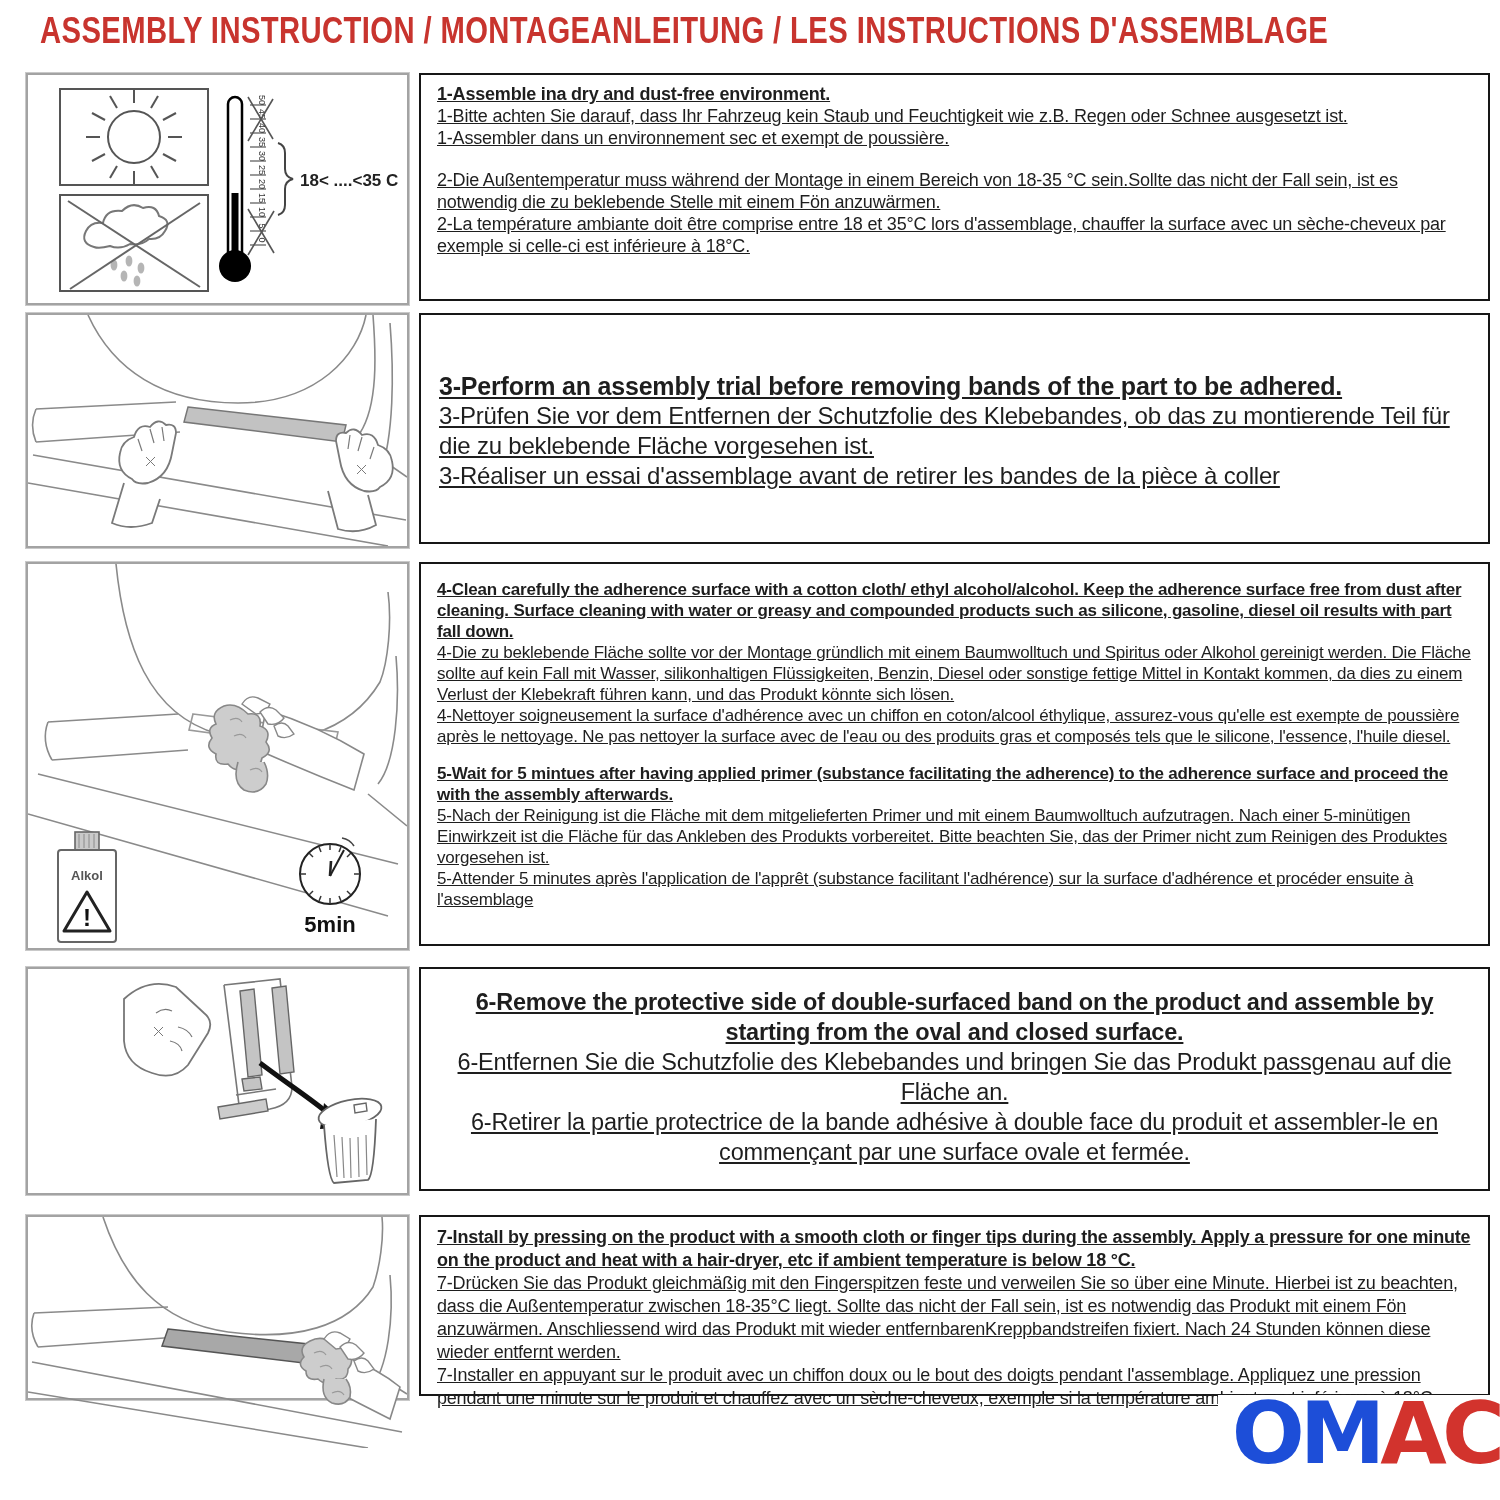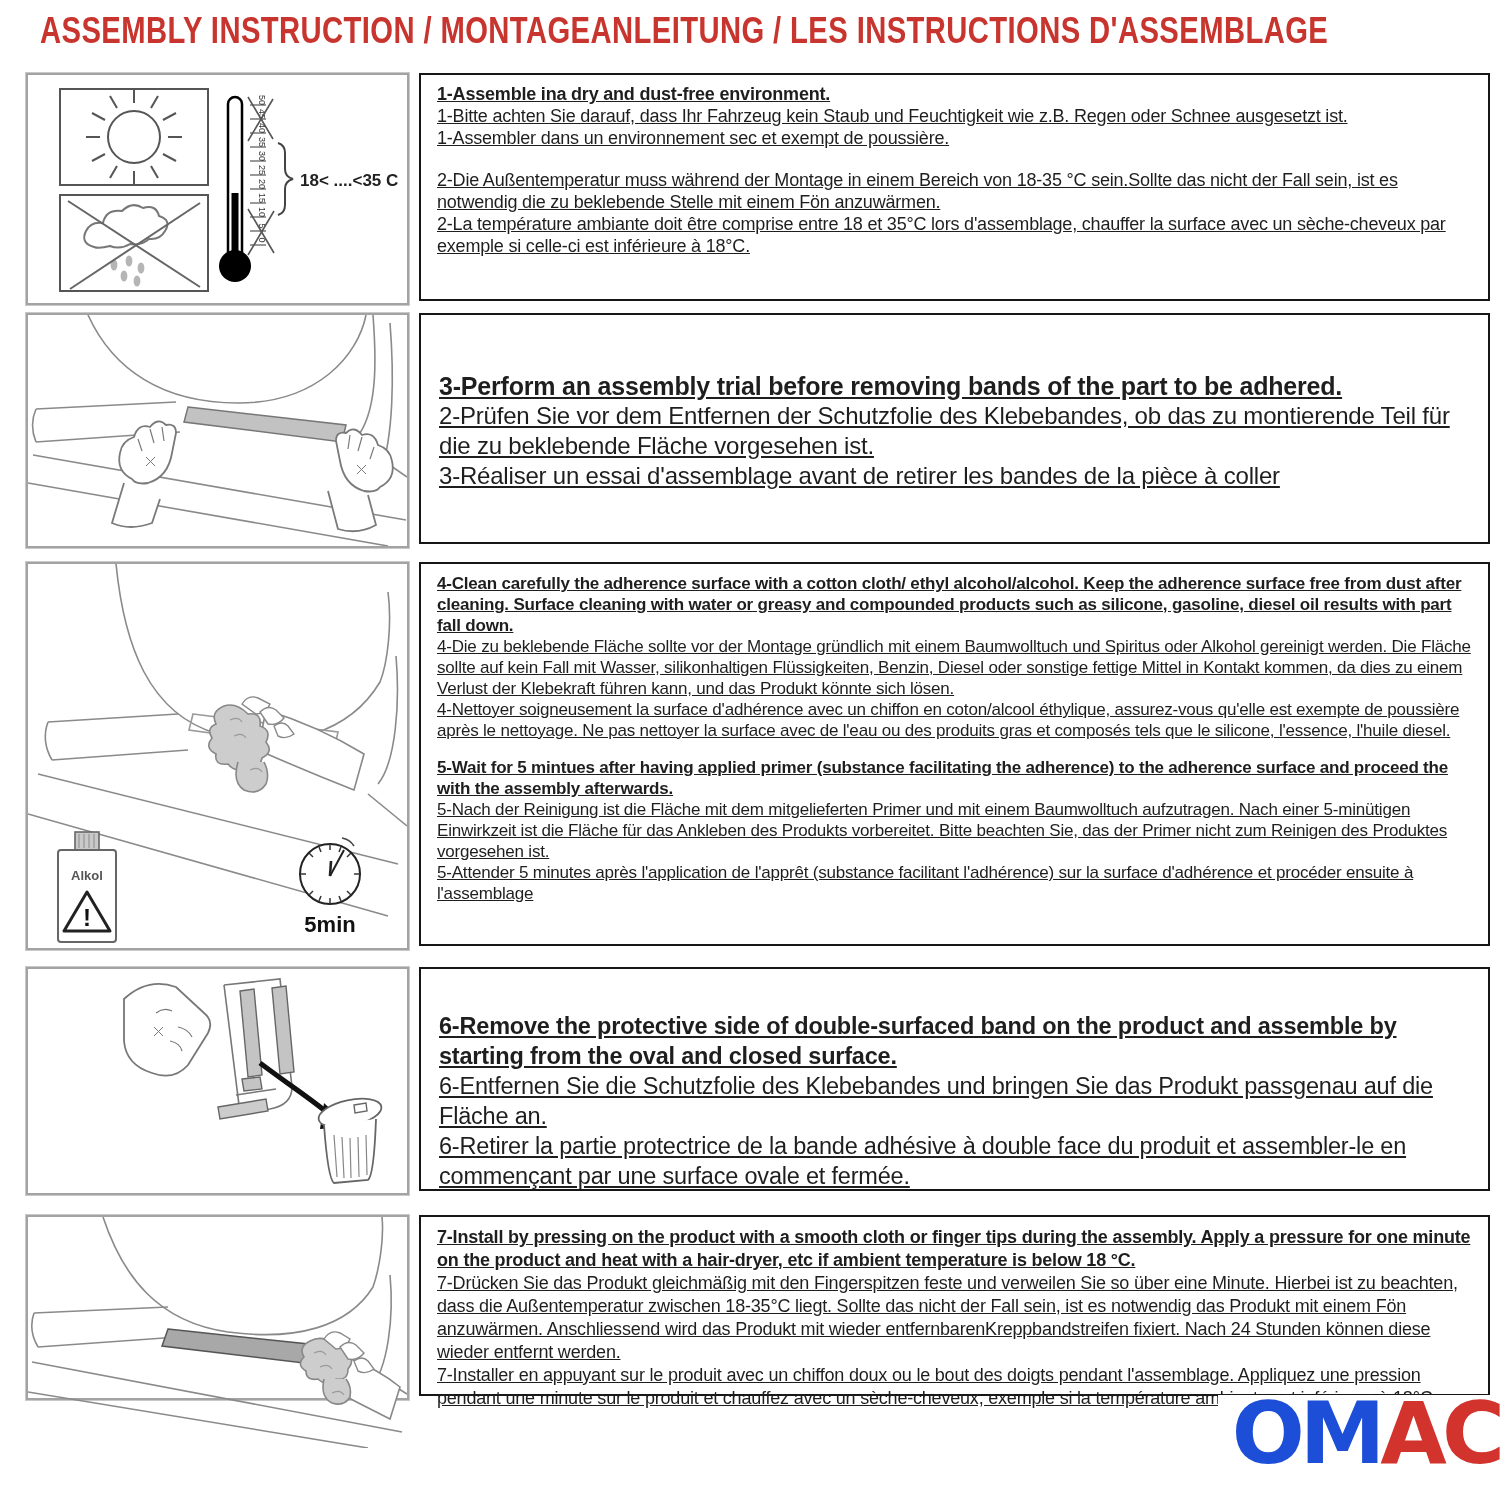--- a/index.html
+++ b/index.html
@@ -17,22 +17,22 @@
   .b{font-weight:bold;}
   
   #r1{top:73px;height:232px}   #r1 .ill,#r1 .txt{height:228px}
   #r2{top:313px;height:235px}  #r2 .ill,#r2 .txt{height:231px}
   #r3{top:562px;height:388px}  #r3 .ill,#r3 .txt{height:384px}
   #r4{top:967px;height:228px}  #r4 .ill,#r4 .txt{height:224px}
   #r5{top:1215px;height:235px} #r5 .ill,#r5 .txt{height:181px}
   
   #r1 .txt{padding:8px 16px;font-size:18px;line-height:22px;}
   #r2 .txt{padding:56px 18px 8px;font-size:24px;line-height:30px;}
-  #r3 .txt{padding:9px 16px;font-size:17px;line-height:21px;}
-  #r4 .txt{padding:42px 18px 8px;font-size:23.5px;line-height:30px;}
+  #r3 .txt{padding:15px 16px;font-size:17px;line-height:21px;}
+  #r4 .txt{padding:18px 18px 8px;font-size:23.5px;line-height:30px;text-align:center;}
   #r5 .txt{padding:9px 16px;font-size:18px;line-height:23px;}
   .gap20{height:20px}.gap16{height:16px}
   .logo{position:absolute;right:0px;bottom:28px;background:#fff;padding-left:14px;
         font-family:"DejaVu Sans", sans-serif;font-weight:bold;font-size:86px;
         line-height:0.9;letter-spacing:-5px;}
   .logo .lb{color:#1d4ed8;} .logo .lr{color:#d2332d;}
   svg{display:block;}
   svg text{font-family:"Liberation Sans", sans-serif;}
 </style>
 </head>
@@ -143,21 +143,21 @@
         </g>
         <polygon points="160,92 318,110 314,127 156,107" fill="#c2c2c2" stroke="#777" stroke-width="1.5"></polygon>
         <path d="M96,168 L84,208 Q102,216 124,208 L132,184" fill="#fff" stroke="#7a7a7a" stroke-width="1.8"></path>
         <use href="#hand2" x="0" y="0" transform="translate(104,104)"></use>
         <path d="M300,176 L310,214 Q330,220 348,210 L340,180" fill="#fff" stroke="#7a7a7a" stroke-width="1.8"></path>
         <use href="#hand2" transform="translate(352,112) scale(-1,1)"></use>
       </svg>
     </div>
     <div class="txt">
       <p class="b" style="font-size:25px">3-Perform an assembly trial before removing bands of the part to be adhered.</p>
-      <p>2-Prüfen Sie vor dem Entfernen der Schutzfolie des Klebebandes, ob das zu montierende Teil für die zu beklebende Fläche vorgesehen ist.</p>
+      <p>3-Prüfen Sie vor dem Entfernen der Schutzfolie des Klebebandes, ob das zu montierende Teil für die zu beklebende Fläche vorgesehen ist.</p>
       <p>3-Réaliser un essai d'assemblage avant de retirer les bandes de la pièce à coller</p>
     </div>
   </div>
 
   <div class="row" id="r3">
     <div class="ill">
       <svg width="379" height="384" viewBox="0 0 379 384">
         <g stroke="#8a8a8a" stroke-width="1.6" fill="none">
           <path d="M88,0 C96,80 120,150 190,170"></path>
           <path d="M190,170 C260,188 322,168 352,118 C360,98 364,58 360,28"></path>

